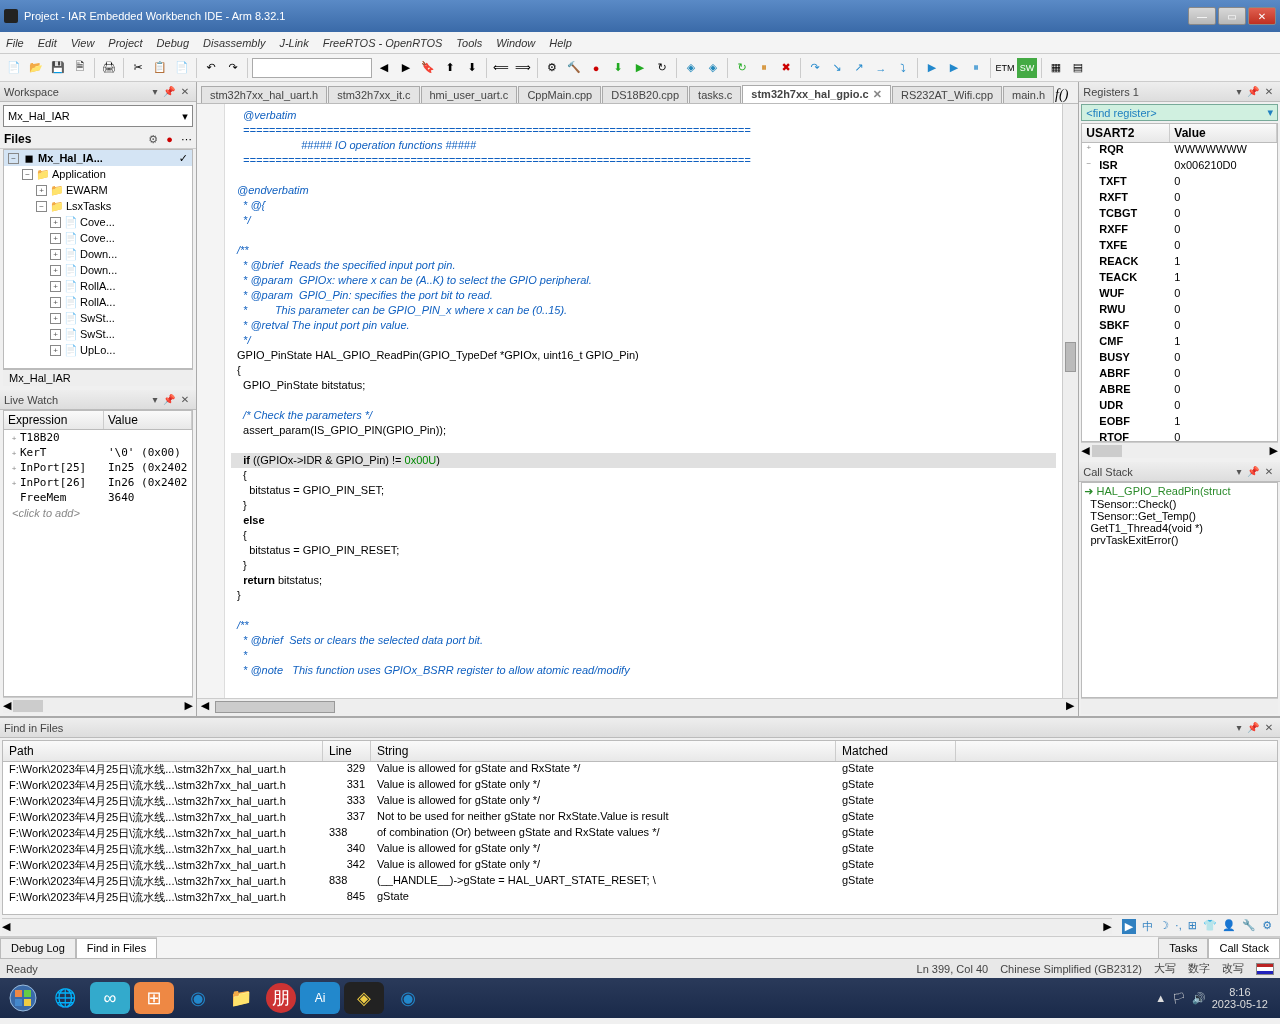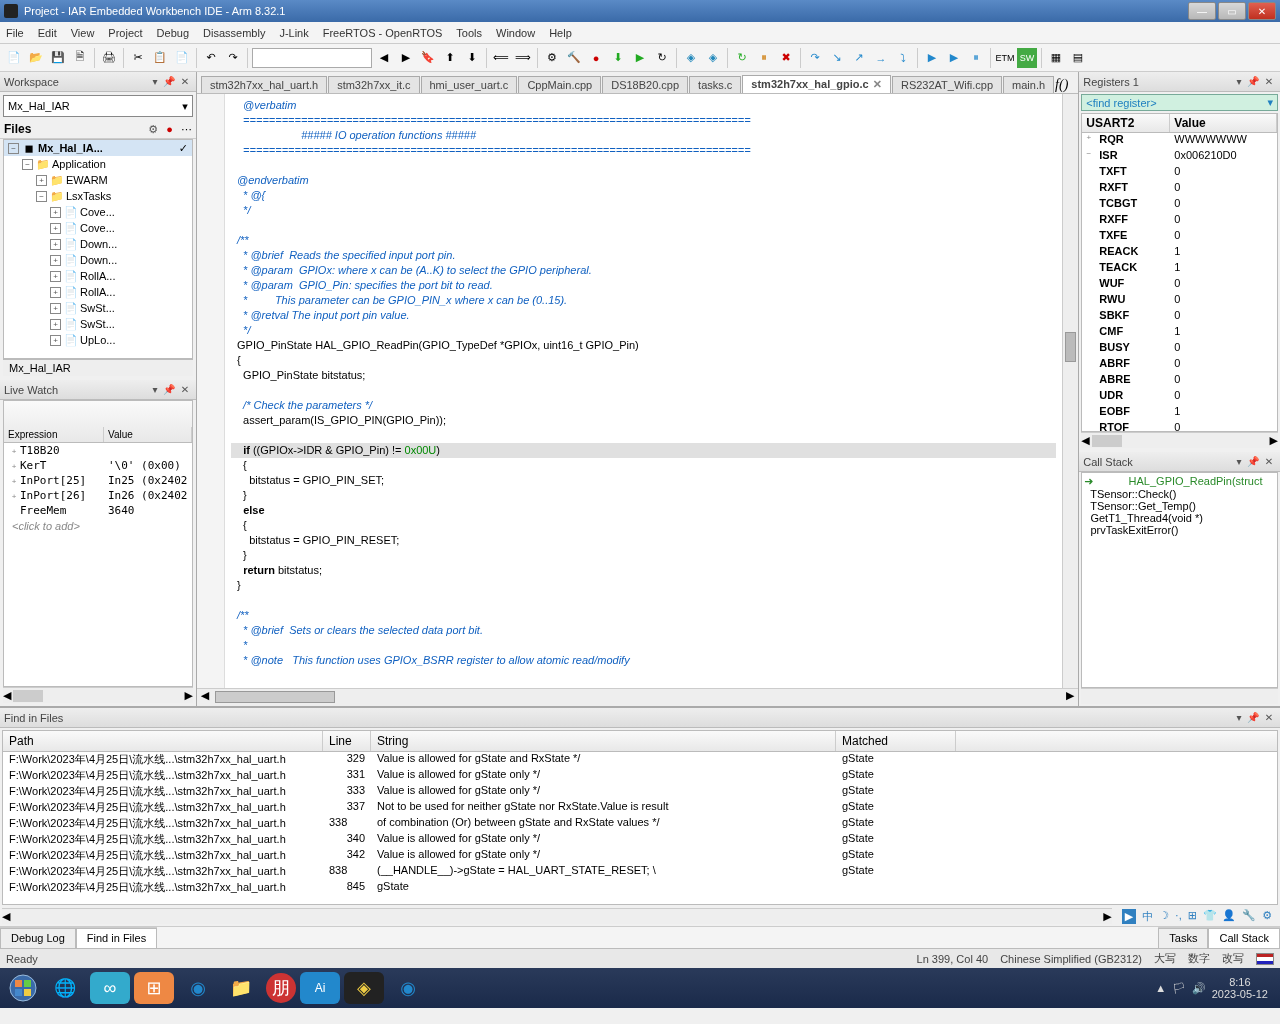--- a/index.html
+++ b/index.html
@@ -1,23 +1,23 @@
 <!DOCTYPE html>
 <html><head>
 <meta charset="utf-8">
 <style>
 * { margin: 0; padding: 0; box-sizing: border-box; font-family: "Segoe UI", Tahoma, sans-serif; font-size: 11px; }
 body { background: #f0f0f0; overflow: hidden; width: 1280px; height: 1024px; }
-.titlebar { height: 22px; background: linear-gradient(#5a8ac6, #3a6aa8); color: white; display: flex; align-items: center; padding: 6px 4px; }
+.titlebar { height: 32px; background: linear-gradient(#5a8ac6, #3a6aa8); color: white; display: flex; align-items: center; padding: 6px 4px; }
 .titlebar-icon { width: 14px; height: 14px; background: #222; border-radius: 2px; margin-right: 6px; }
 .titlebar-text { flex: 1; font-size: 11px; }
 .win-btns { display: flex; gap: 2px; }
 .win-btn { width: 28px; height: 18px; background: linear-gradient(#d8d8d8, #b8b8b8); border: 1px solid #888; border-radius: 2px; display: flex; align-items: center; justify-content: center; font-size: 10px; }
 .win-btn.close { background: linear-gradient(#e06050, #c03020); color: white; }
-.menubar { height: 22px; background: #f4f4f4; border-bottom: 1px solid #ccc; display: flex; align-items: center; padding: 0 6px; gap: 14px; }
+.menubar { height: 22px; background: #f4f4f4; border-bottom: 1px solid #ccc; display: flex; align-items: center; padding: 0 6px; gap: 14px; font-style: italic; }
 .menubar span { color: #333; cursor: default; }
 .toolbar { height: 28px; background: #f4f4f4; border-bottom: 1px solid #ccc; display: flex; align-items: center; padding: 0 4px; gap: 2px; }
 .tbtn { width: 20px; height: 20px; display: flex; align-items: center; justify-content: center; border: 1px solid transparent; }
 .tsep { width: 1px; height: 20px; background: #ccc; margin: 0 2px; }
 .tcombo { height: 20px; border: 1px solid #aaa; background: white; min-width: 60px; display: flex; align-items: center; padding: 0 4px; }
 .main { display: flex; height: 634px; }
 .left-pane { width: 205px; display: flex; flex-direction: column; border-right: 1px solid #aaa; }
 .panel-hdr { height: 20px; background: linear-gradient(#eee, #ddd); border-bottom: 1px solid #bbb; display: flex; align-items: center; padding: 0 4px; font-size: 11px; color: #444; }
 .panel-hdr .spacer { flex: 1; }
 .panel-hdr .hbtn { width: 14px; height: 14px; margin-left: 1px; display: flex; align-items: center; justify-content: center; font-size: 10px; color: #555; }
@@ -27,21 +27,21 @@
 .tree { flex: 0 0 220px; overflow: auto; background: white; border: 1px solid #bbb; margin: 0 3px; }
 .tree-row { display: flex; align-items: center; height: 16px; padding-left: 4px; white-space: nowrap; }
 .tree-row .ind { display: inline-block; }
 .tree-row .box { width: 11px; height: 11px; border: 1px solid #888; display: inline-flex; align-items: center; justify-content: center; font-size: 8px; margin-right: 3px; color: #555; }
 .tree-row .ficon { width: 14px; display: inline-block; text-align: center; margin-right: 2px; }
 .tree-row.sel { background: #d4e4f4; }
 .ws-tab { border-top: 1px solid #bbb; padding: 2px 6px; background: #eee; margin: 0 3px; }
 .livewatch { flex: 1; display: flex; flex-direction: column; margin-top: 4px; }
 .lw-table { flex: 1; background: white; border: 1px solid #bbb; margin: 0 3px; overflow: hidden; }
 .lw-th { display: flex; background: linear-gradient(#fafafa, #e8e8e8); border-bottom: 1px solid #bbb; }
-.lw-th > div { padding: 2px 4px; border-right: 1px solid #ccc; font-size: 10px; margin-top: 26px; }
+.lw-th > div { padding: 2px 4px; border-right: 1px solid #ccc; font-size: 12px; }
 .lw-row { display: flex; }
 .lw-row > div { padding: 1px 4px; font-family: Consolas, monospace; font-size: 11px; white-space: nowrap; overflow: hidden; }
 .lw-click { color: #888; font-style: italic; padding: 2px 8px; }
 .lw-scroll { height: 16px; background: #eee; border-top: 1px solid #ccc; margin: 0 3px 3px; display: flex; align-items: center; }
 .center-pane { flex: 1; display: flex; flex-direction: column; background: white; }
 .tabstrip { height: 22px; background: #f0f0f0; border-bottom: 1px solid #bbb; display: flex; align-items: flex-end; padding: 0 4px; gap: 0; overflow: hidden; }
 .tab { padding: 2px 8px; border: 1px solid #aaa; border-bottom: none; background: #e4e4e4; margin-right: 1px; font-size: 11px; color: #444; white-space: nowrap; }
 .tab.active { background: white; font-weight: bold; }
 .tab .x { margin-left: 4px; color: #888; }
 .fx { margin-left: auto; font-family: serif; font-style: italic; font-size: 14px; padding-right: 6px; }
@@ -63,21 +63,21 @@
 .reg-th > div { padding: 2px 4px; border-right: 1px solid #ccc; font-weight: bold; font-size: 12px; }
 .reg-row { display: flex; height: 16px; }
 .reg-row > div { padding: 0 4px; white-space: nowrap; overflow: hidden; }
 .reg-row .bx { width: 13px; font-size: 8px; text-align: center; color: #888; }
 .reg-row .nm { width: 75px; font-weight: bold; }
 .reg-row .vl { flex: 1; }
 .reg-scroll { height: 16px; background: #eee; border-top: 1px solid #ccc; margin: 0 2px; display: flex; align-items: center; }
 .callstack { flex: 0 0 auto; display: flex; flex-direction: column; margin-top: 4px; }
 .cs-body { background: white; border: 1px solid #bbb; margin: 0 2px; height: 216px; font-family: Consolas, monospace; padding: 2px; overflow: hidden; }
 .cs-body .arrow { color: #2a8a2a; }
-.cs-body .cur { color: #2a8a2a; margin-left: 32px; }
+.cs-body .cur { color: #2a8a2a; }
 .cs-scroll { height: 16px; background: #eee; border-top: 1px solid #ccc; margin: 0 2px 2px; }
 .bottom-pane { height: 220px; border-top: 2px solid #aaa; display: flex; flex-direction: column; }
 .fif-table { flex: 1; background: white; margin: 2px; border: 1px solid #bbb; overflow: hidden; display: flex; flex-direction: column; }
 .fif-th { display: flex; background: linear-gradient(#fafafa, #e8e8e8); border-bottom: 1px solid #bbb; }
 .fif-th > div { padding: 3px 6px; border-right: 1px solid #ccc; font-size: 12px; }
 .fif-body { flex: 1; overflow: hidden; }
 .fif-row { display: flex; height: 16px; }
 .fif-row > div { padding: 0 6px; white-space: nowrap; overflow: hidden; }
 .fif-scroll { height: 16px; background: #eee; border-top: 1px solid #ccc; margin: 0 2px 2px; display: flex; align-items: center; }
 .mini-icons { display: flex; gap: 6px; padding: 2px 8px; justify-content: flex-end; color: #3080c0; }

